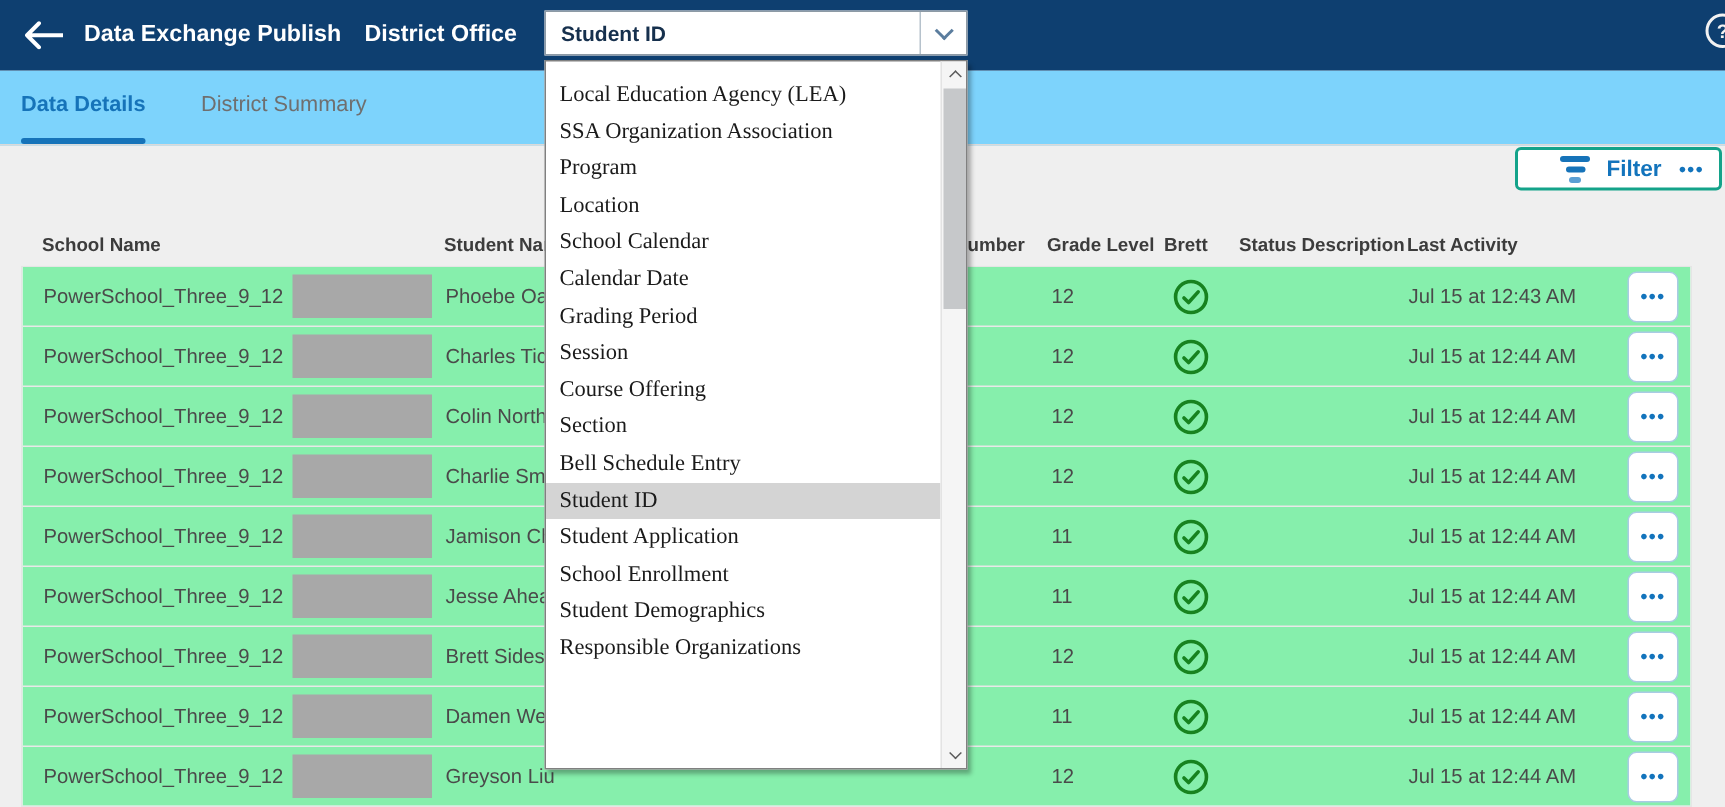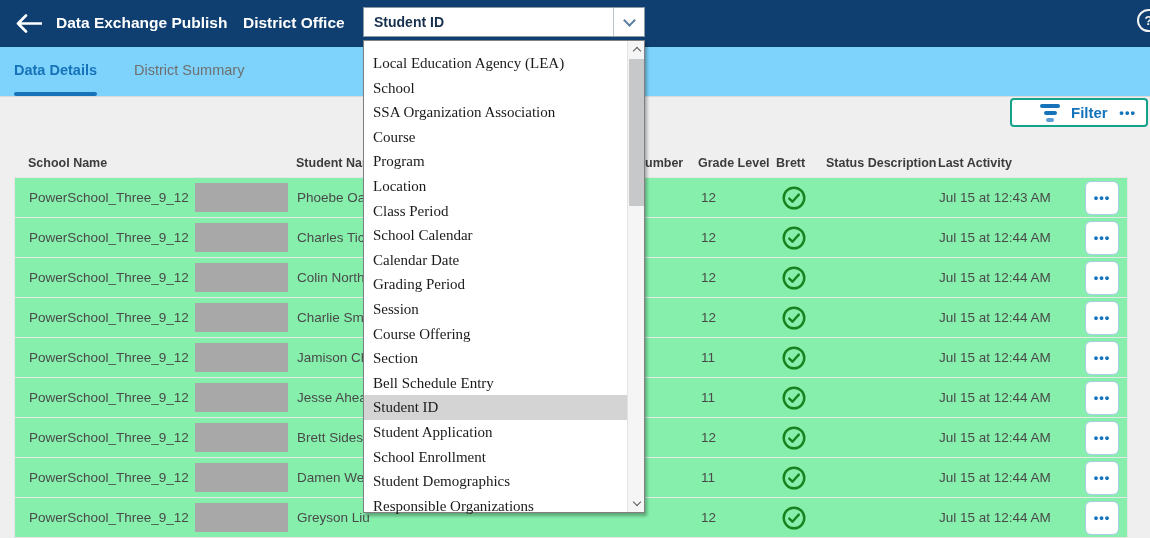--- a/index.html
+++ b/index.html
@@ -226,26 +226,23 @@
           <path d="M7.3 12.6 l3.1 3.1 L16.8 8.6" fill="none" stroke="#17821f" stroke-width="2.4" stroke-linecap="round" stroke-linejoin="round"></path>
         </svg></span>
       <span class="c-time">Jul 15 at 12:44 AM</span>
       <button class="more-btn">•••</button>
     </div>
   </div>
 
 <div class="dropdown">
   <div id="dd-options">
       <div class="opt">Local Education Agency (LEA)</div>
-      <div class="opt">School</div>
       <div class="opt">SSA Organization Association</div>
-      <div class="opt">Course</div>
       <div class="opt">Program</div>
       <div class="opt">Location</div>
-      <div class="opt">Class Period</div>
       <div class="opt">School Calendar</div>
       <div class="opt">Calendar Date</div>
       <div class="opt">Grading Period</div>
       <div class="opt">Session</div>
       <div class="opt">Course Offering</div>
       <div class="opt">Section</div>
       <div class="opt">Bell Schedule Entry</div>
       <div class="opt selected">Student ID</div>
       <div class="opt">Student Application</div>
       <div class="opt">School Enrollment</div>

